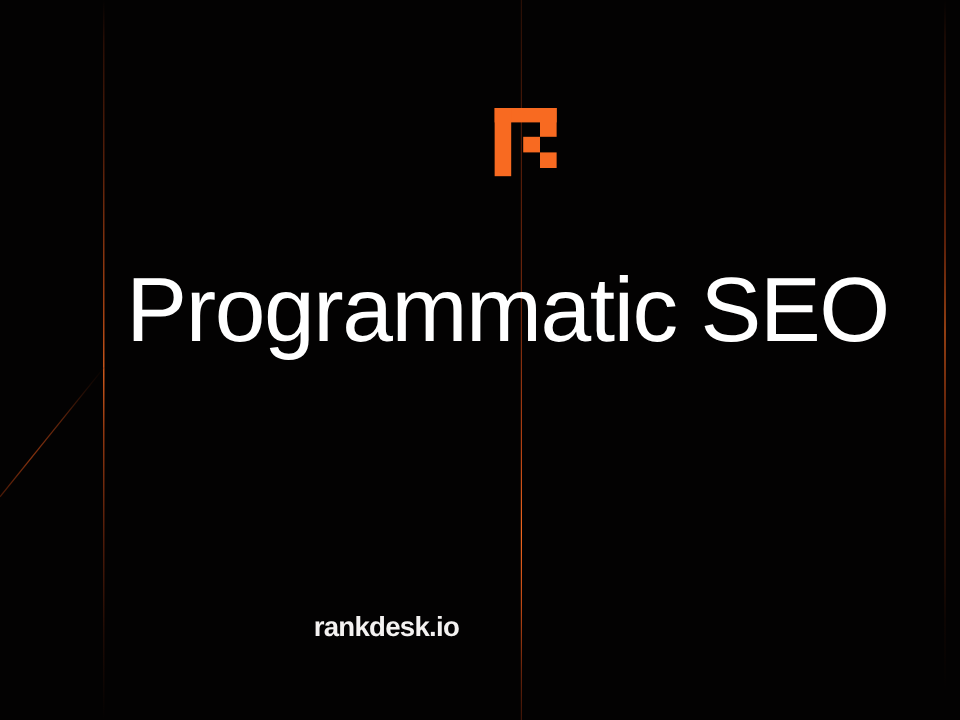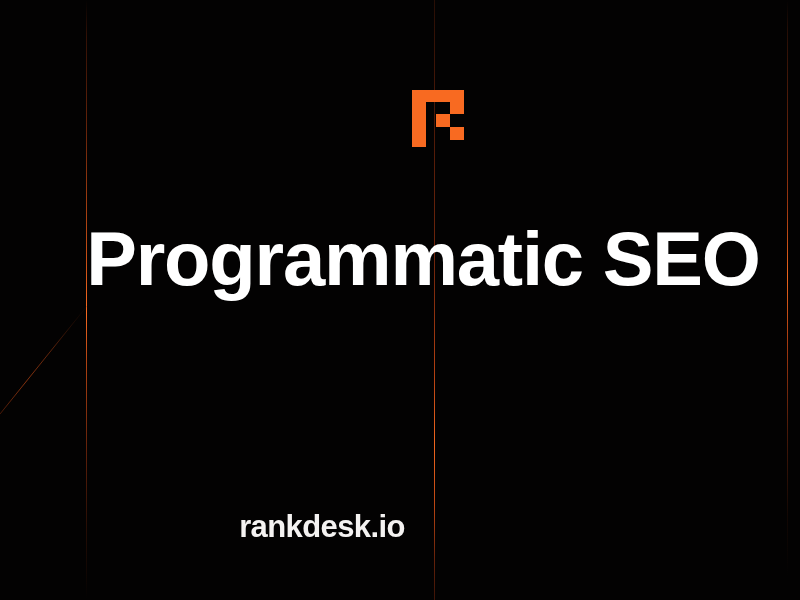--- a/index.html
+++ b/index.html
@@ -108,21 +108,21 @@
 
   
   #headline {
     position: absolute;
     left: 0;
     top: 213px;
     width: 800px;
     z-index: 2;
     color: #ffffff;
     font-size: 76px;
-    font-weight: bold;
+    font-weight: normal;
     letter-spacing: -1.2px;
     line-height: 92px;
     text-align: center;
     white-space: nowrap;
   }
 
   #headline-line-1 {
     display: block;
     
     margin-left: 46px;
@@ -133,21 +133,21 @@
   }
 
   
   #footer-wordmark {
     position: absolute;
     left: 0;
     top: 509px;
     width: 644px;
     z-index: 2;
     color: #f4f2f1;
-    font-size: 31px;
+    font-size: 23px;
     font-weight: bold;
     letter-spacing: -0.6px;
     text-align: center;
   }
 </style>
 </head>
 <body>
 
 <div id="stage">
 

